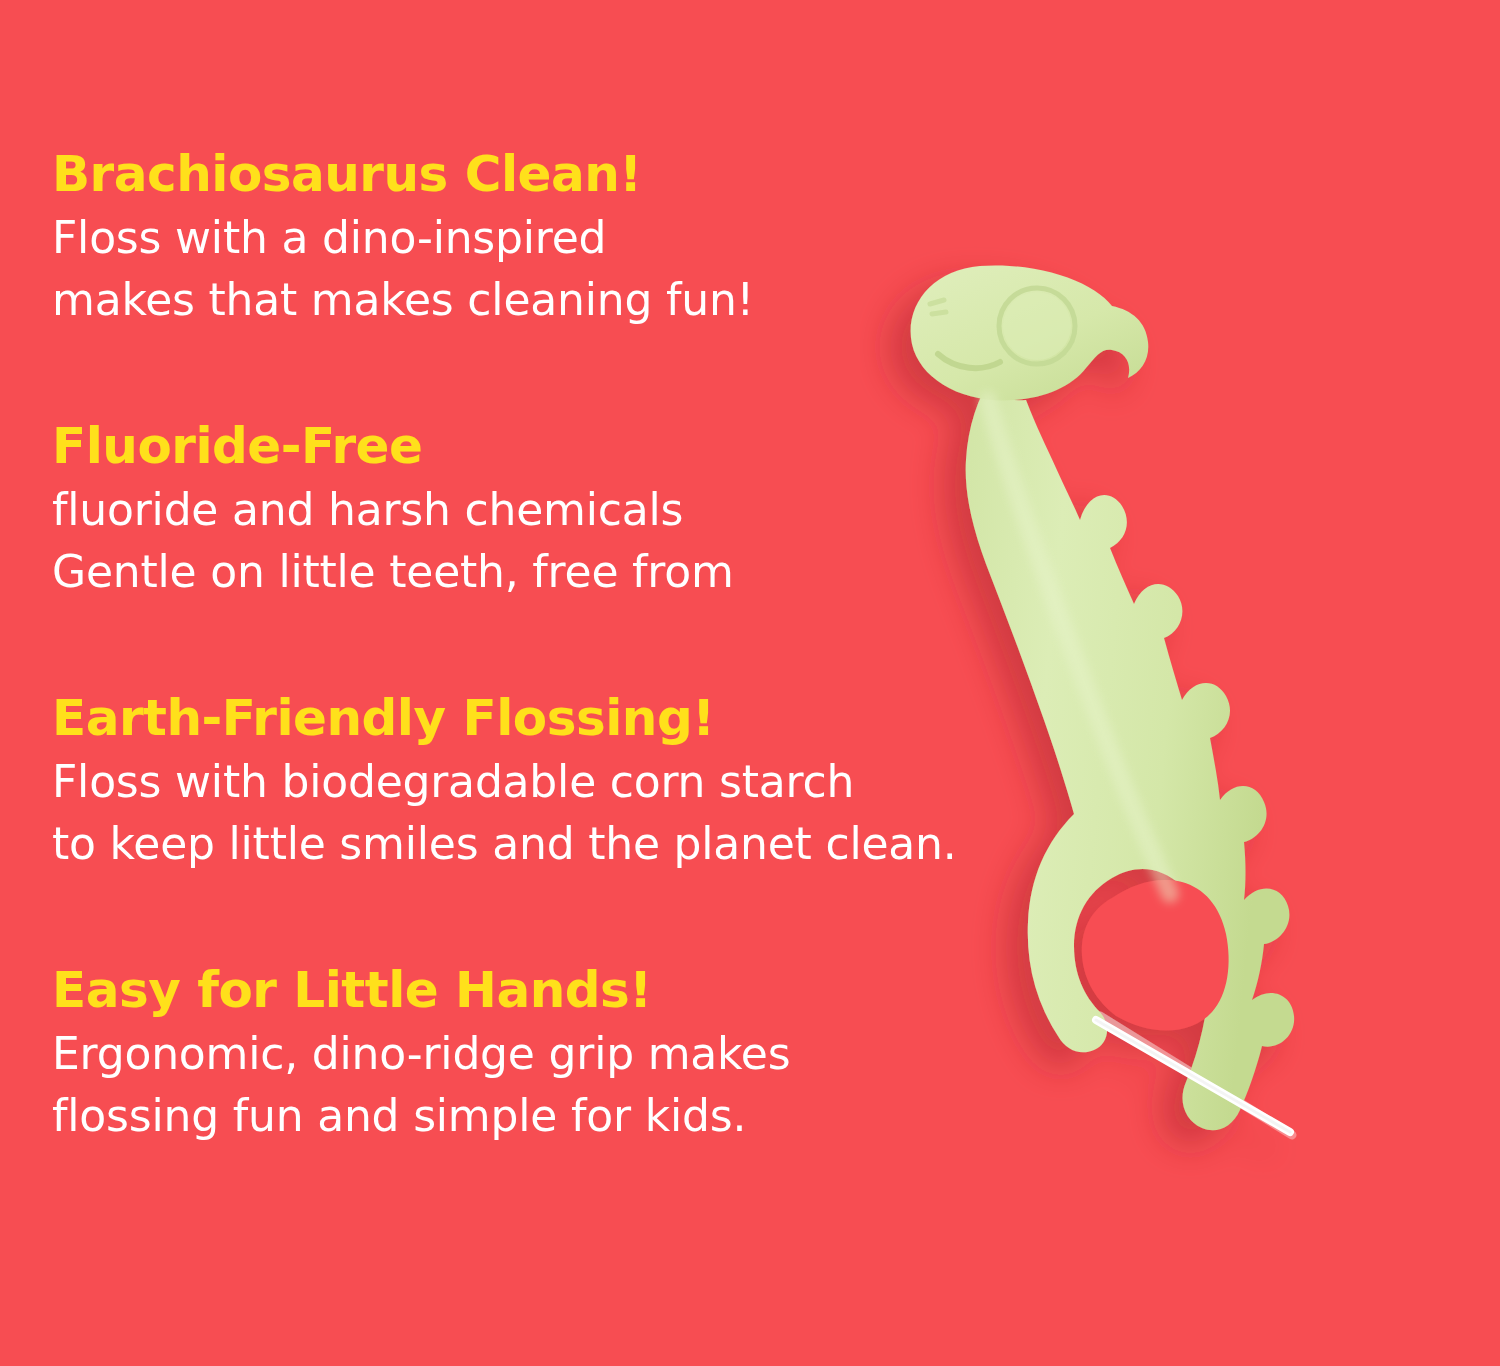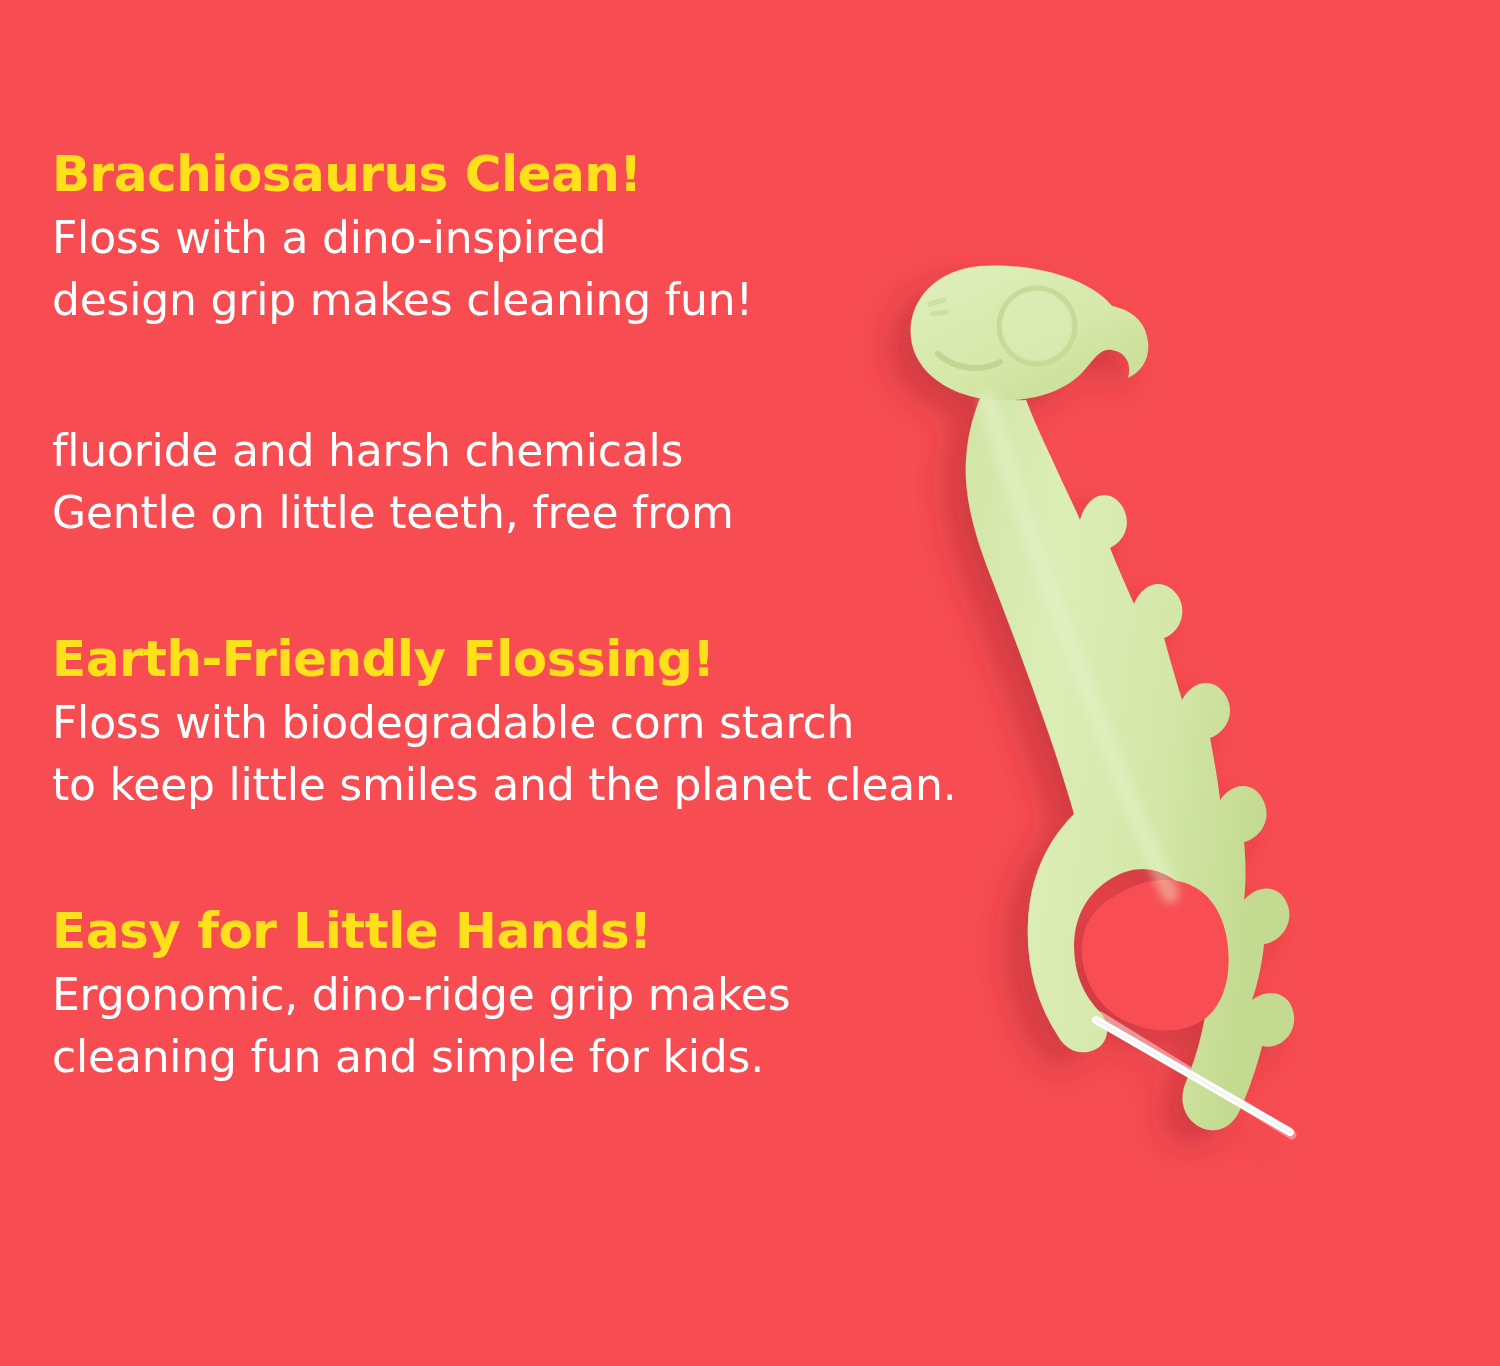--- a/index.html
+++ b/index.html
@@ -59,44 +59,45 @@
 <body>
 
 <div class="canvas">
 
   <div class="features">
 
     <div class="feature">
       <h2 class="f-title">Brachiosaurus Clean!</h2>
       <p class="f-body">
         <span>Floss with a dino-inspired</span>
-        <span>design grip makes cleaning fun!</span>
-      </p>
-    </div>
-
-    <div class="feature">
+        <span>makes that makes cleaning fun!</span>
+      </p>
+    </div>
+
+    <div class="feature">
+      <h2 class="f-title">Fluoride-Free</h2>
       <p class="f-body">
         <span>fluoride and harsh chemicals</span>
         <span>Gentle on little teeth, free from</span>
       </p>
     </div>
 
     <div class="feature">
       <h2 class="f-title">Earth-Friendly Flossing!</h2>
       <p class="f-body">
         <span>Floss with biodegradable corn starch</span>
         <span>to keep little smiles and the planet clean.</span>
       </p>
     </div>
 
     <div class="feature">
       <h2 class="f-title">Easy for Little Hands!</h2>
       <p class="f-body">
         <span>Ergonomic, dino-ridge grip makes</span>
-        <span>cleaning fun and simple for kids.</span>
+        <span>flossing fun and simple for kids.</span>
       </p>
     </div>
 
   </div>
 
   <div class="product">
     <svg viewBox="0 0 560 980" xmlns="http://www.w3.org/2000/svg">
       <defs>
         <linearGradient id="bodyGrad" x1="0" y1="0" x2="1" y2="0.25">
           <stop offset="0%" stop-color="#cfe3a2"></stop>

